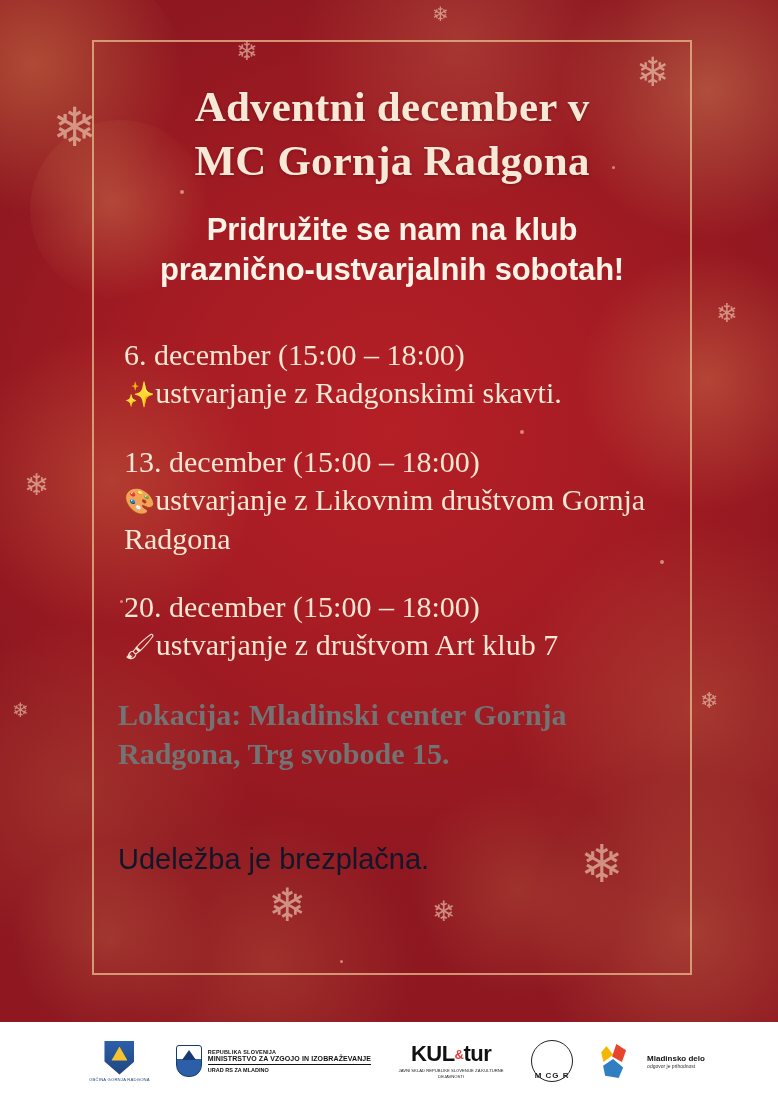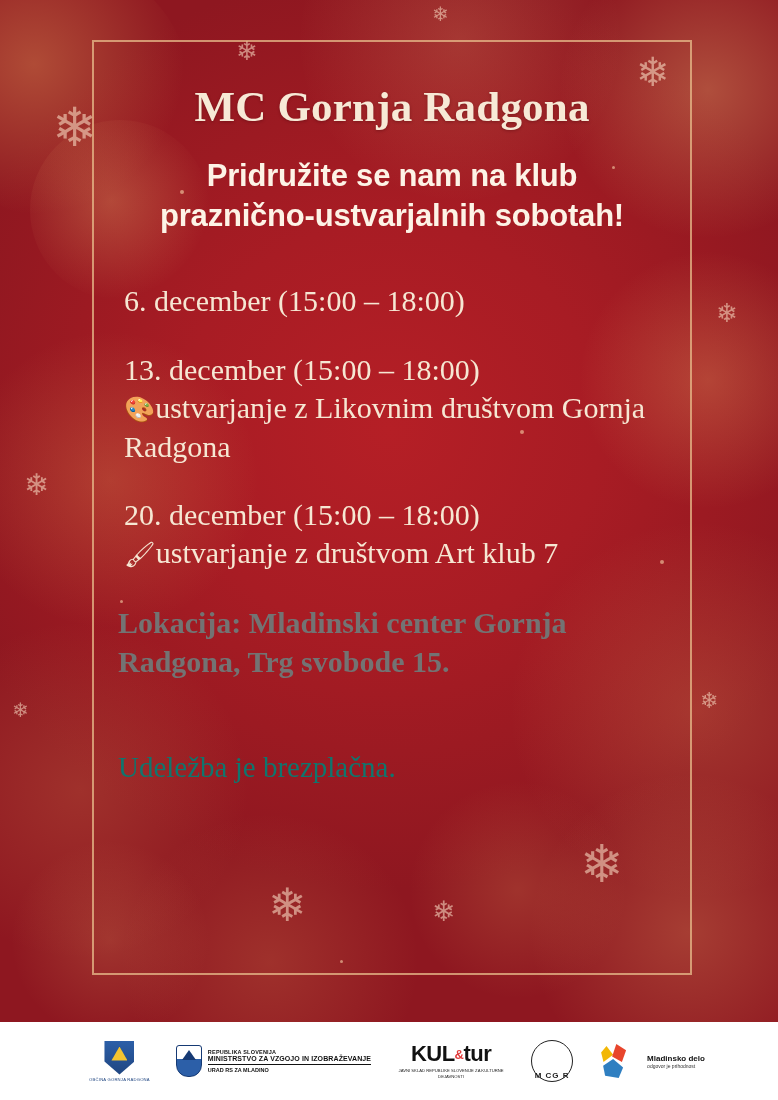--- a/index.html
+++ b/index.html
@@ -118,23 +118,23 @@
   .location {
     margin-top: 14px;
     font-family: "Liberation Serif", serif;
     font-weight: bold;
     font-size: 30px;
     line-height: 1.3;
     color: #737373;
   }
   .free {
     margin-top: 70px;
-    font-family: Liberation Serif, serif;
+    font-family: Liberation Sans, sans-serif;
     font-size: 29px;
-    color: #0f766e;
+    color: #0f172a;
   }
   
   .footer {
     position: absolute;
     left: 8px; top: 1022px;
     width: 778px; height: 78px;
     background: #ffffff;
     display: flex;
     align-items: center;
     justify-content: center;
@@ -246,32 +246,34 @@
     <div class="dot" style="left:120px; top:600px; width:3px; height:3px;"></div>
     <div class="dot" style="left:660px; top:560px; width:4px; height:4px;"></div>
     <div class="dot" style="left:340px; top:960px; width:3px; height:3px;"></div>
   </div>
 
   <div class="frame"></div>
 
   <div class="content">
 
     <div class="title">
+      <div>Adventni december v</div>
       <div>MC Gornja Radgona</div>
     </div>
 
     <div class="subtitle">
       <div>Pridružite se nam na klub</div>
       <div>praznično-ustvarjalnih sobotah!</div>
     </div>
 
     <div class="events">
 
       <div class="event">
         <div class="event-date">6. december (15:00 – 18:00)</div>
+        <div class="event-desc"><span class="emoji">✨</span><span>ustvarjanje z Radgonskimi skavti.</span></div>
       </div>
 
       <div class="event">
         <div class="event-date">13. december (15:00 – 18:00)</div>
         <div class="event-desc"><span class="emoji">🎨</span><span>ustvarjanje z Likovnim društvom Gornja Radgona</span></div>
       </div>
 
       <div class="event">
         <div class="event-date">20. december (15:00 – 18:00)</div>
         <div class="event-desc"><span class="emoji">🖌</span><span>ustvarjanje z društvom Art klub 7</span></div>

